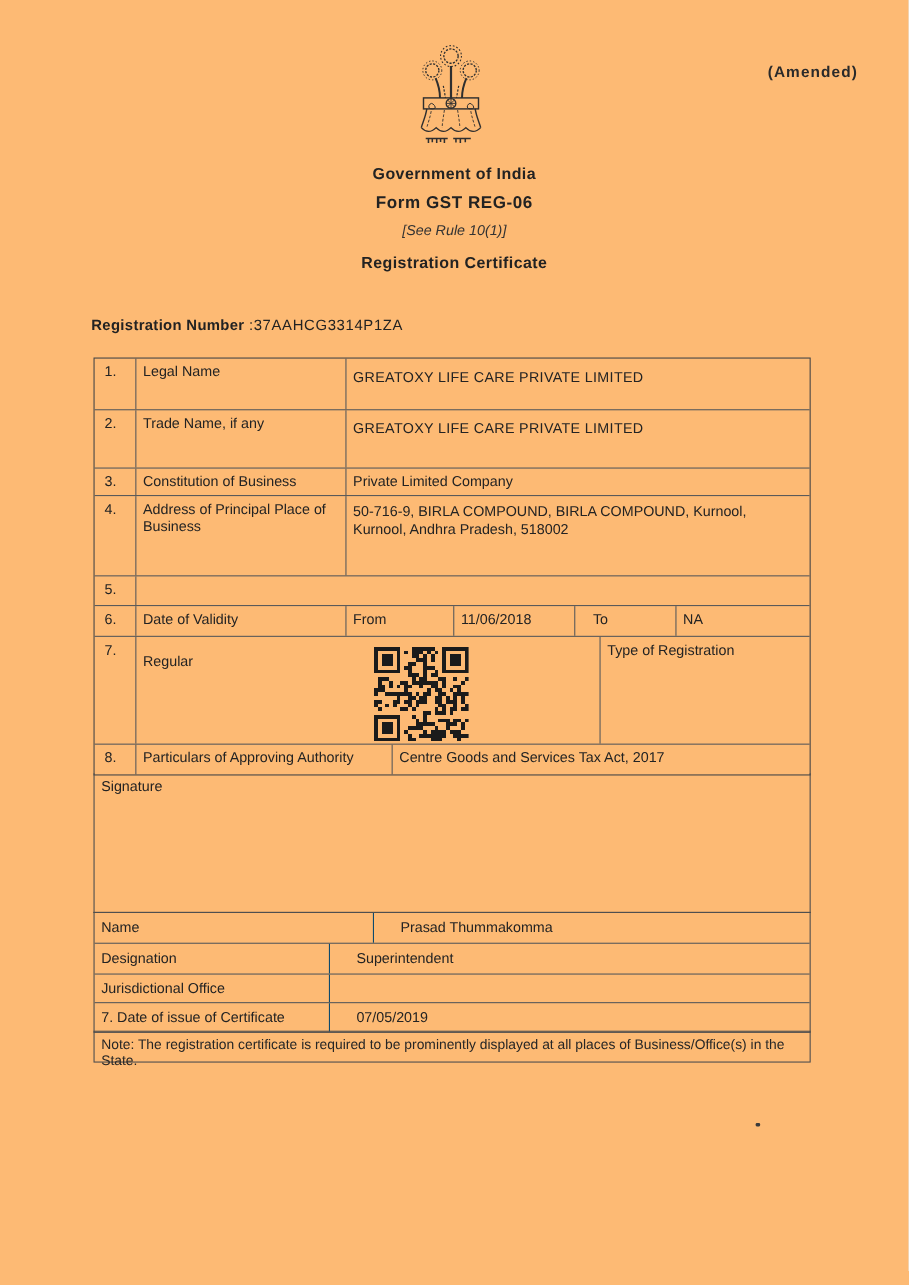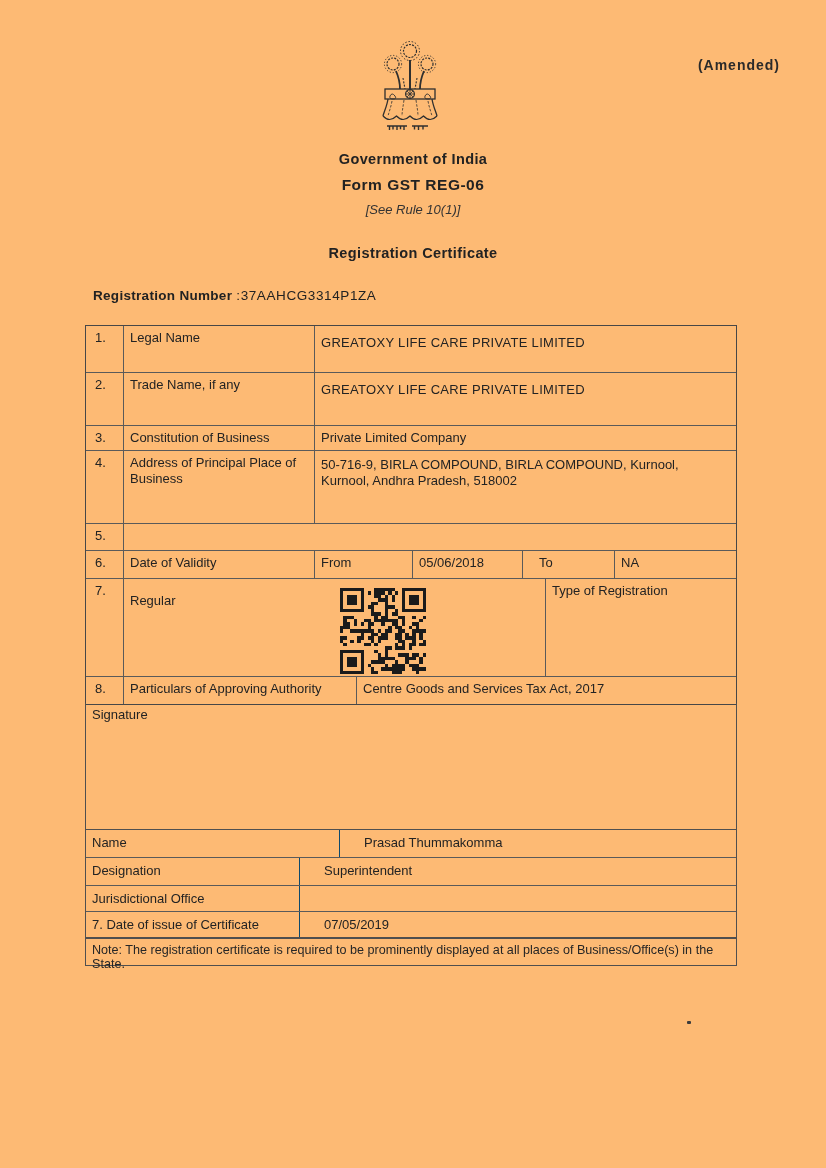--- a/index.html
+++ b/index.html
@@ -15,22 +15,22 @@
   
   .amended{
     position:absolute;top:57px;right:46px;
     font-size:14px;font-weight:bold;letter-spacing:1px;color:#2a2a2a;
   }
   .emblem{position:absolute;left:372px;top:36px;width:76px;height:100px;}
   .hdr{position:absolute;left:0;width:826px;text-align:center;color:#222;}
   .hdr-gov{top:151px;font-size:14.5px;font-weight:bold;letter-spacing:0.4px;}
   .hdr-form{top:176px;font-size:15.5px;font-weight:bold;letter-spacing:0.5px;}
   .hdr-rule{top:202px;font-size:13px;font-style:italic;color:#333;}
-  .hdr-title{top:245px;font-size:14.5px;font-weight:bold;letter-spacing:0.4px;}
-  .regline{position:absolute;left:93px;top:288px;font-size:13.5px;color:#222;}
+  .hdr-title{top:232px;font-size:14.5px;font-weight:bold;letter-spacing:0.4px;}
+  .regline{position:absolute;left:83px;top:288px;font-size:13.5px;color:#222;}
   .regline b{letter-spacing:0.3px;}
   .regline span{letter-spacing:0.6px;}
   
   .mtable{
     position:absolute;left:85px;top:325px;width:652px;
     border:1px solid #474747;box-sizing:border-box;
     font-size:13px;line-height:1.25;
   }
   .mrow{display:flex;border-bottom:1px solid #5a5a5a;box-sizing:border-box;}
   .mrow:last-child{border-bottom:none;}
@@ -143,21 +143,21 @@
     <div class="mrow" style="height:27px;">
       <div class="cell c1">5.</div>
       <div class="cell c3"></div>
     </div>
 
     <div class="mrow" style="height:28px;">
       <div class="cell c1">6.</div>
       <div class="cell c2">Date of Validity</div>
       <div class="c3 row6" style="padding:0;">
         <div class="sub" style="width:97px;">From</div>
-        <div class="sub subline" style="width:110px;">05/06/2018</div>
+        <div class="sub subline" style="width:110px;">11/06/2018</div>
         <div class="sub subline" style="width:92px;padding-left:16px;">To</div>
         <div class="sub subline" style="flex:1 1 auto;">NA</div>
       </div>
     </div>
 
     <div class="mrow" style="height:98px;">
       <div class="cell c1">7.</div>
       <div class="cell c3">
         <span style="display:inline-block;margin-top:10px;">Regular</span>
         <svg class="qr" viewBox="0 0 25 25" shape-rendering="crispEdges" fill="#1b1b1b">

